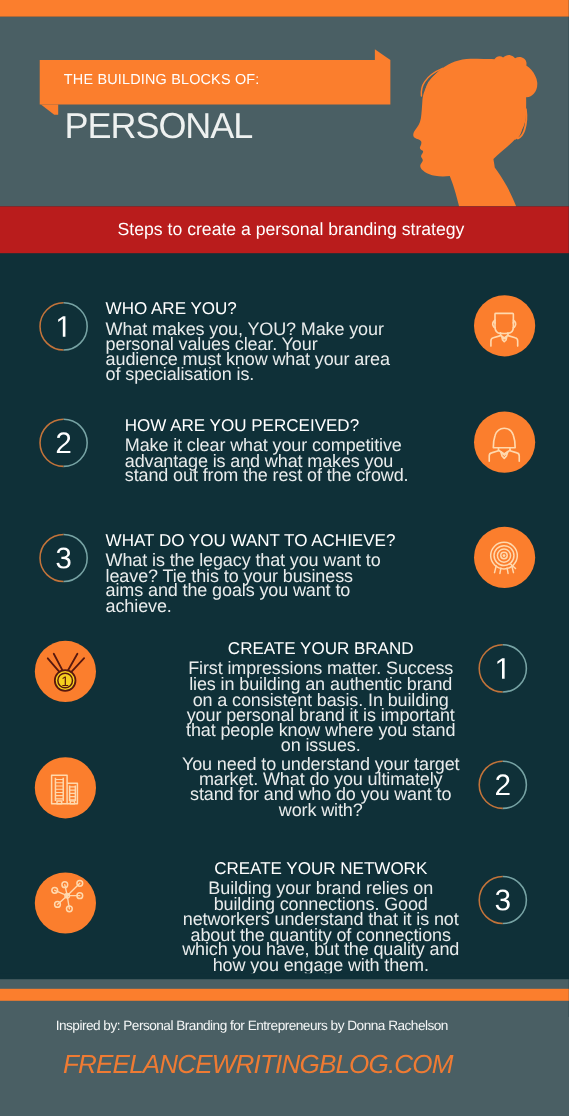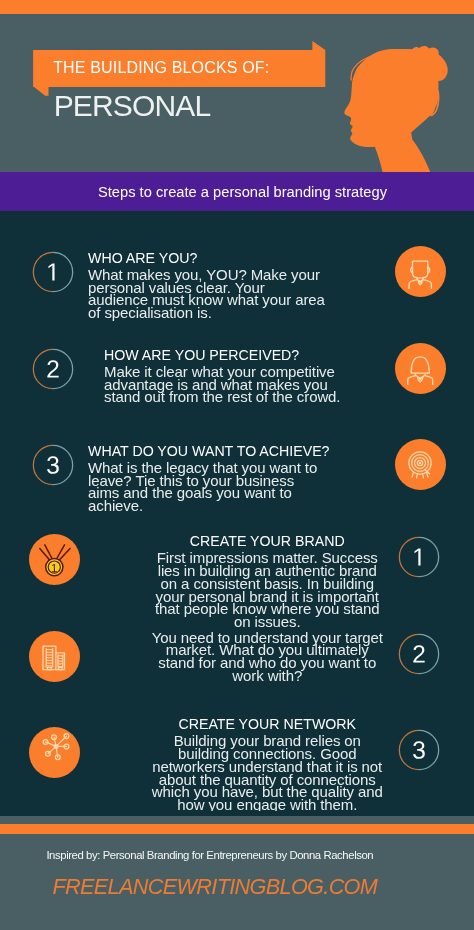--- a/index.html
+++ b/index.html
@@ -5,25 +5,25 @@
   html,body{margin:0;padding:0;}
   body{width:474px;height:930px;overflow:hidden;
        font-family:"Liberation Sans",sans-serif;background:#0f3038;}
   #root{position:relative;width:474px;height:930px;background:#0f3038;}
 
   
   .topbar{position:absolute;left:0;top:0;width:474px;height:14px;background:#fb7e2d;}
   .header{position:absolute;left:0;top:14px;width:474px;height:158px;background:#4a5f64;overflow:hidden;}
   .silhouette{position:absolute;left:330px;top:16px;width:144px;height:145px;}
   .ribbon{position:absolute;left:20px;top:22px;width:320px;height:64px;}
-  .kicker{position:absolute;left:53.2px;top:45.2px;font-size:16px;color:#fff;letter-spacing:0.16px;
+  .kicker{position:absolute;left:53.2px;top:45.2px;font-size:12px;color:#fff;letter-spacing:0.16px;
           white-space:nowrap;}
   .bigtitle{position:absolute;left:53.7px;top:77.6px;font-size:30px;line-height:28px;color:#eef1f0;
             letter-spacing:-0.85px;}
-  .subbar{position:absolute;left:0;top:172px;width:474px;height:39px;background:#4c1d95;}
+  .subbar{position:absolute;left:0;top:172px;width:474px;height:39px;background:#b91c1c;}
   .subbar span{display:block;text-align:center;line-height:40.5px;color:#ffffff;font-size:14.7px;padding-left:11px;}
 
   
   .step{position:absolute;left:0;width:474px;}
   .badge{position:absolute;width:42px;height:42px;}
   .iconcirc{position:absolute;width:51px;height:51px;border-radius:50%;background:#fb7e2d;}
   .iconcirc svg{position:absolute;left:0;top:0;}
   .txt{position:absolute;}
   .txt h3{margin:0;font-size:14.2px;font-weight:400;color:#ffffff;white-space:nowrap;}
   .txt p{margin:3px 0 0 0;font-size:15px;line-height:12.85px;color:#e9ecec;letter-spacing:-0.1px;}

